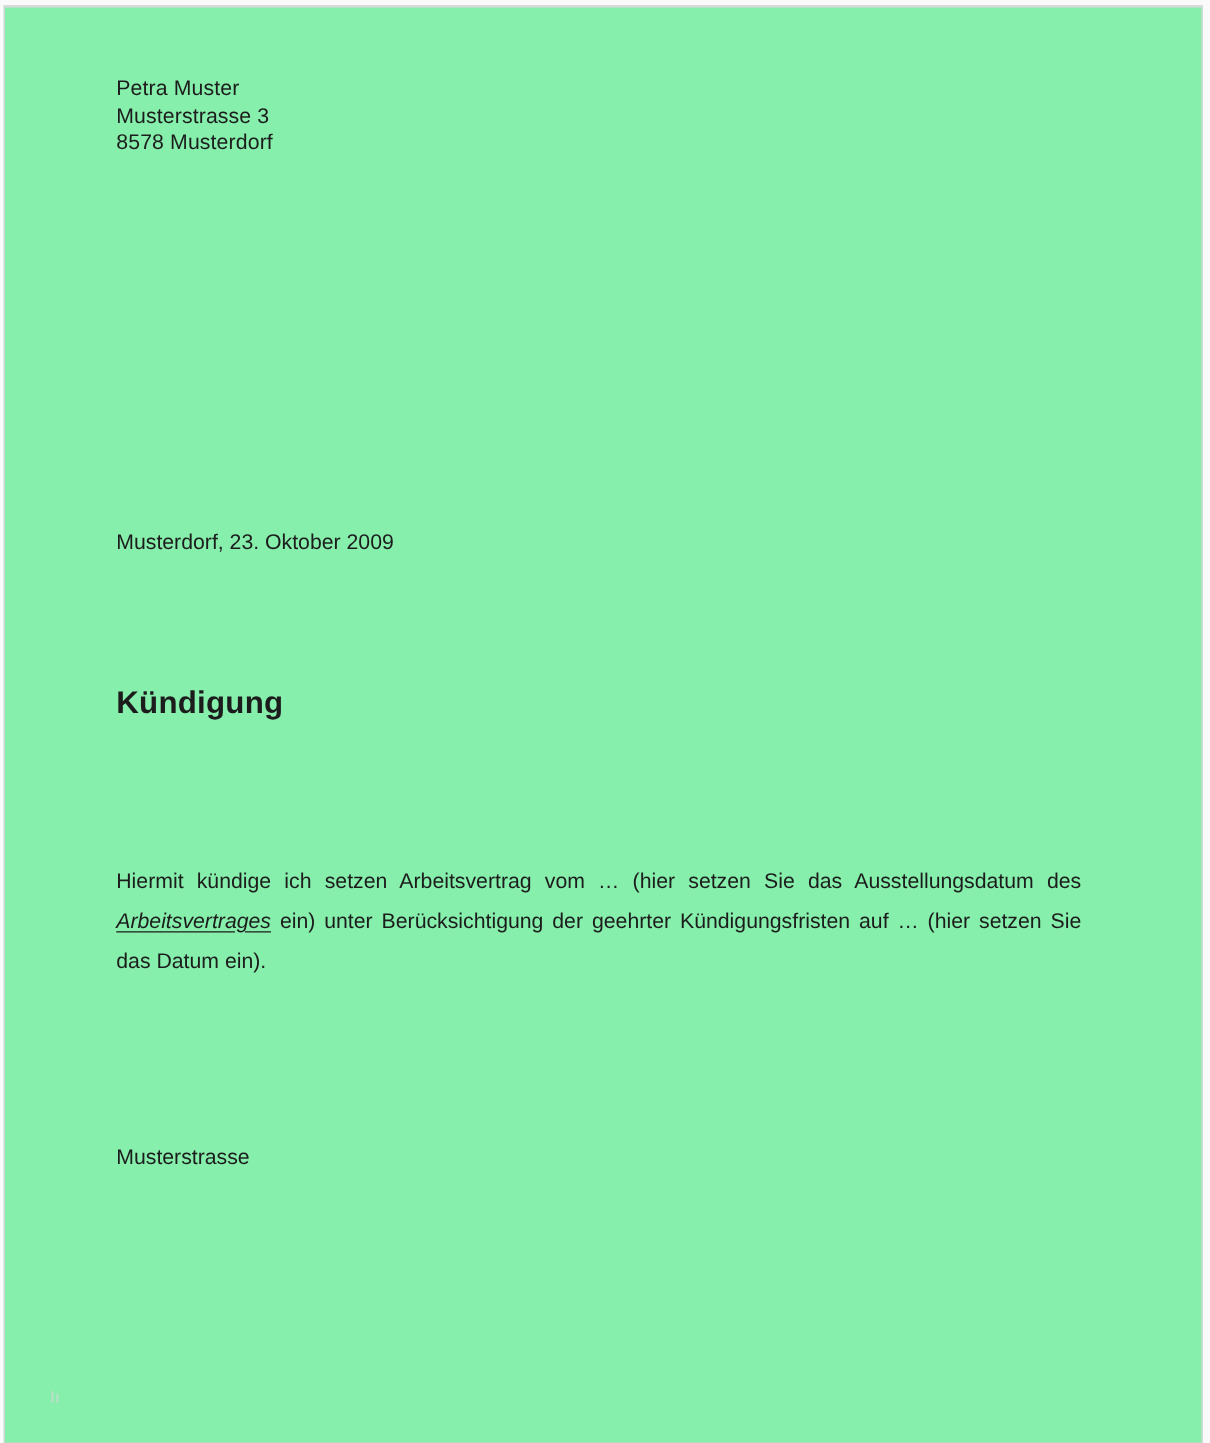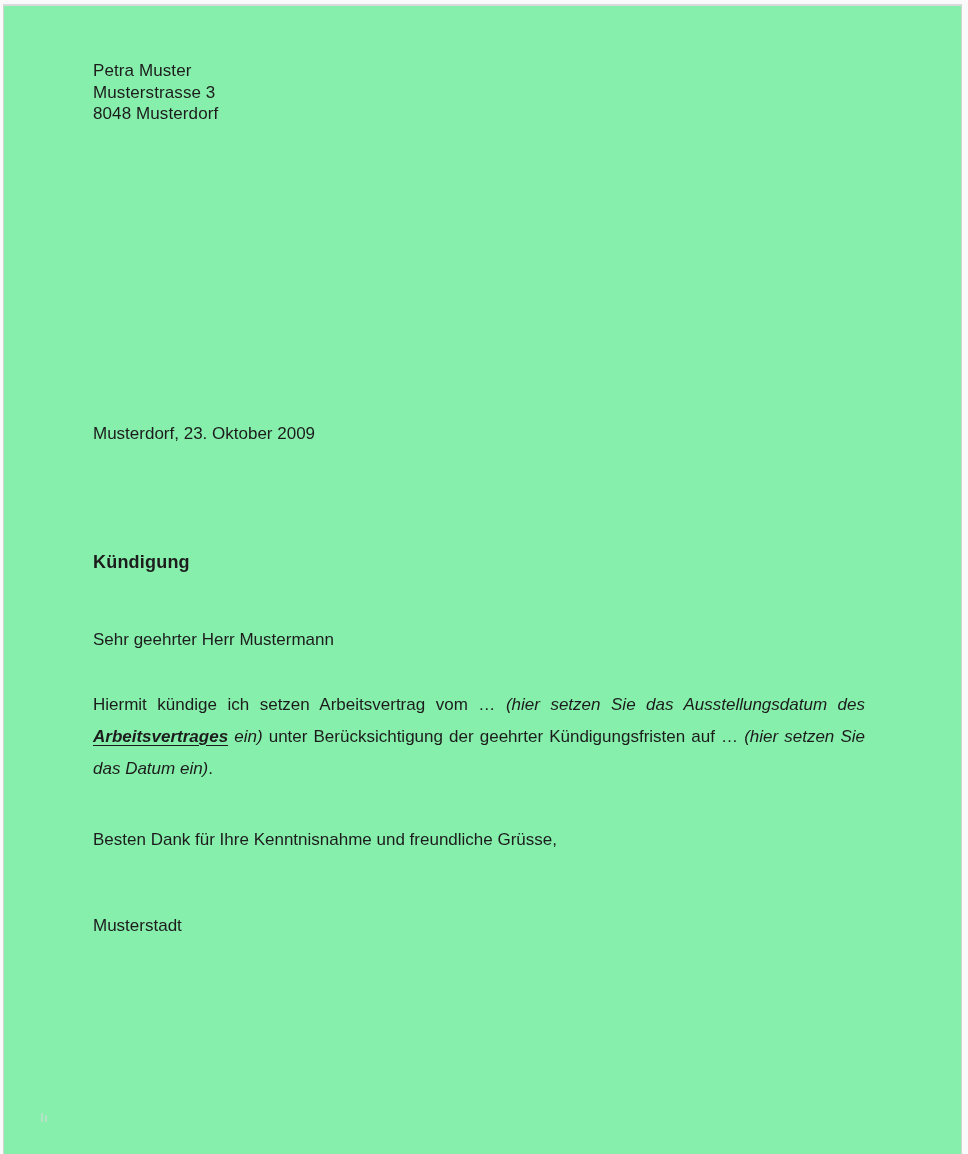--- a/index.html
+++ b/index.html
@@ -26,32 +26,32 @@
     font-size: 17px;
   }
   .addr-block {
     position: absolute;
     line-height: 21.5px;
     letter-spacing: 0.1px;
   }
   .sender-block   { left: 89px; top: 54px; }
   .recipient-block{ left: 594px; top: 226px; }
   .date-line      { position: absolute; left: 89px; top: 417px; line-height: 21px; text-align: center; }
-  .subject-line   { position: absolute; left: 89px; top: 545px; font-size: 18px; font-weight: bold; line-height: 23px; letter-spacing: 0.2px; }
+  .subject-line   { position: absolute; left: 89px; top: 545px; font-size: 25px; font-weight: bold; line-height: 23px; letter-spacing: 0.2px; }
   .salutation     { position: absolute; left: 89px; top: 623px; line-height: 21px; }
   .body-par {
     position: absolute;
     left: 89px;
     top: 683px;
     width: 772px;
     line-height: 32px;
     text-align: justify;
   }
-  .body-par .it { font-style: italic; }
-  .body-par .it-u { font-style: italic; text-decoration: underline; text-underline-offset: 3px; font-weight: bold; }
+  .body-par .it { }
+  .body-par .it-u { font-style: italic; text-decoration: underline; text-underline-offset: 3px; }
   .closing        { position: absolute; left: 89px; top: 823px; line-height: 21px; }
   .signature      { position: absolute; left: 89px; top: 909px; line-height: 21px; }
   .faint-mark {
     position: absolute;
     left: 37px;
     top: 1101px;
     width: 14px;
     height: 11px;
     opacity: 0.55;
   }
@@ -65,31 +65,29 @@
   .faint-mark span:nth-child(2) { height: 7px; margin-top: 2px; }
 </style>
 </head>
 <body>
 
 <div class="page">
 
   <div class="addr-block sender-block">
     <div>Petra Muster</div>
     <div>Musterstrasse 3</div>
-    <div>8048 Musterdorf</div>
+    <div>8578 Musterdorf</div>
   </div>
 
 
   <div class="date-line">Musterdorf, 23. Oktober 2009</div>
 
   <div class="subject-line">Kündigung</div>
 
-  <div class="salutation">Sehr geehrter Herr Mustermann</div>
 
   <div class="body-par"><span>Hiermit kündige ich setzen Arbeitsvertrag vom … </span><span class="it">(hier setzen Sie das Ausstellungsdatum des </span><span class="it-u">Arbeitsvertrages</span><span class="it"> ein)</span><span> unter Berücksichtigung der geehrter Kündigungsfristen auf … </span><span class="it">(hier setzen Sie das Datum ein)</span><span>.</span></div>
 
-  <div class="closing">Besten Dank für Ihre Kenntnisnahme und freundliche Grüsse,</div>
 
-  <div class="signature">Musterstadt</div>
+  <div class="signature">Musterstrasse</div>
 
   <div class="faint-mark"><span></span><span></span></div>
 
 </div>
 
 </body></html>

